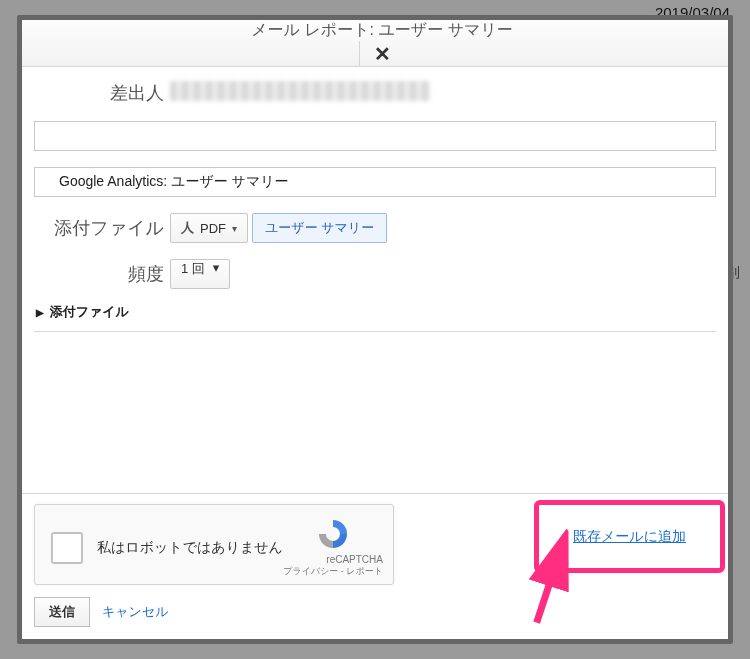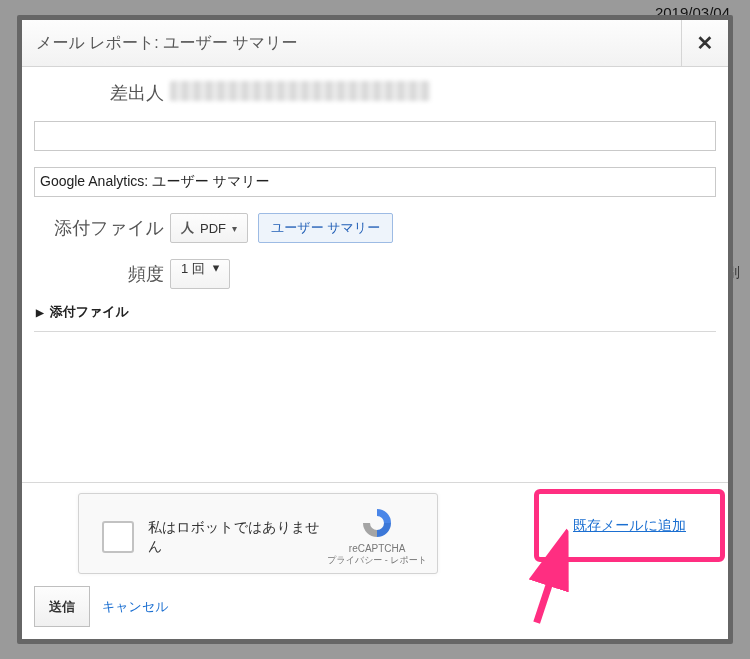--- a/index.html
+++ b/index.html
@@ -1,45 +1,45 @@
 <!DOCTYPE html>
 <html><head>
 <meta charset="utf-8">
 <style>
   html,body{margin:0;padding:0;font-family:"Hiragino Kaku Gothic ProN","Meiryo",Arial,sans-serif;background:#333;}
   .stage{width:750px;height:659px;margin:0 auto;position:relative;box-sizing:border-box;background:#0f172a;}
   .backdrop{position:absolute;inset:0;background:#9a9a9a;}
   .backdrop .date{position:absolute;right:20px;top:4px;color:#111;font-size:15px;}
   .backdrop .side{position:absolute;right:10px;top:264px;color:#333;font-size:14px;}
   .dialog{position:absolute;left:17px;top:15px;right:17px;bottom:15px;background:#fff;border:5px solid #666;border-radius:2px;display:flex;flex-direction:column;overflow:hidden;}
-  .titlebar{display:flex;align-items:center;justify-content:space-between;background:linear-gradient(#fdfdfd,#f2f2f2);border-bottom:1px solid #d5d5d5;padding:0 0 0 14px;height:46px;}
+  .titlebar{display:flex;align-items:center;justify-content:space-between;background:linear-gradient(#fdfdfd,#f2f2f2);border-bottom:1px solid #d5d5d5;padding:0 0 0 14px;height:46px;flex-direction:column;}
   .titlebar .title{color:#575757;font-size:16px;}
   .titlebar .close{width:46px;height:46px;display:flex;align-items:center;justify-content:center;color:#333;font-size:20px;font-weight:bold;border-left:1px solid #d5d5d5;cursor:pointer;}
   .form{padding:14px 12px 0 12px;}
   .row{display:flex;align-items:center;margin-bottom:16px;}
   .row .label{width:130px;text-align:right;color:#555;font-size:18px;padding-right:6px;}
   .row .field{flex:1;}
   .blur{display:inline-block;width:260px;height:20px;background:repeating-linear-gradient(90deg,#d8d8d8 0 6px,#eaeaea 6px 12px);filter:blur(2px);border-radius:2px;}
-  .text-input{width:100%;height:30px;box-sizing:border-box;border:1px solid #c9c9c9;padding:4px 5px;font-size:14px;color:#212121;}
+  .text-input{width:100%;height:30px;box-sizing:border-box;border:1px solid #c9c9c9;padding:4px 24px;font-size:14px;color:#212121;}
   .btn{display:inline-flex;align-items:center;height:28px;padding:0 10px;border:1px solid #c7c7c7;background:linear-gradient(#fdfdfd,#f3f3f3);border-radius:2px;font-size:13px;color:#333;cursor:pointer;}
   .btn .caret{margin-left:6px;font-size:10px;color:#555;}
   .btn .icon{margin-right:6px;color:#555;font-weight:bold;}
-  .chip{display:inline-flex;align-items:center;height:28px;padding:0 12px;margin-left:10px;border:1px solid #9dbbe4;background:#eef4fb;color:#2360b7;border-radius:2px;font-size:13px;}
+  .chip{display:inline-flex;align-items:center;height:28px;padding:0 12px;margin-left:4px;border:1px solid #9dbbe4;background:#eef4fb;color:#2360b7;border-radius:2px;font-size:13px;}
   .select{display:inline-flex;height:28px;padding:0 10px;border:1px solid #c7c7c7;background:linear-gradient(#fdfdfd,#f3f3f3);border-radius:2px;font-size:13px;color:#333;cursor:pointer;}
   .adv{display:flex;align-items:center;padding:6px 2px 10px 2px;border-bottom:1px solid #d8d8d8;font-size:13px;font-weight:600;color:#222;cursor:pointer;margin-top:4px;}
   .adv .tri{margin-right:6px;font-size:10px;}
   .message{flex:1;border-bottom:1px solid #d8d8d8;min-height:120px;}
   .footer{padding:10px 12px 12px 12px;position:relative;}
-  .captcha{width:360px;border:1px solid #d3d3d3;border-radius:3px;box-shadow:0 0 4px rgba(0,0,0,.05);background:#f9f9f9;display:flex;align-items:center;padding:12px 10px 6px 23px;box-sizing:border-box;margin-bottom:12px;margin-left:44px;}
+  .captcha{width:360px;border:1px solid #d3d3d3;border-radius:3px;box-shadow:0 0 4px rgba(0,0,0,.05);background:#f9f9f9;display:flex;align-items:center;padding:12px 10px 6px 16px;box-sizing:border-box;margin-bottom:12px;}
   .captcha .box{width:28px;height:28px;border:2px solid #c2c2c2;border-radius:3px;background:#fff;margin-right:14px;cursor:pointer;}
   .captcha .txt{flex:1;font-size:14px;color:#333;line-height:1.35;}
-  .captcha .brand{text-align:center;font-size:10px;color:#777;line-height:1.3;}
+  .captcha .brand{text-align:right;font-size:10px;color:#777;line-height:1.3;}
   .captcha .brand svg{display:block;margin:0 auto 2px auto;}
   .actions{display:flex;align-items:center;gap:12px;}
-  .send{height:41px;padding:0 14px;border:1px solid #bfbfbf;background:linear-gradient(#fdfdfd,#f0f0f0);font-size:13px;font-weight:600;color:#333;cursor:pointer;}
+  .send{height:30px;padding:0 14px;border:1px solid #bfbfbf;background:linear-gradient(#fdfdfd,#f0f0f0);font-size:13px;font-weight:600;color:#333;cursor:pointer;}
   .link{color:#1b6fd1;font-size:13px;cursor:pointer;text-decoration:none;}
   .existing-box{position:absolute;right:3px;top:6px;border:5px solid #ff2e81;border-radius:6px;padding:22px 34px;margin-left:18px;}
   .existing-box .link{font-size:14px;text-decoration:underline;}
   .arrow{position:absolute;right:130px;bottom:28px;transform:rotate(-42deg);}
 </style>
 </head>
 <body>
 
 <div class="stage">
   <div class="backdrop">

